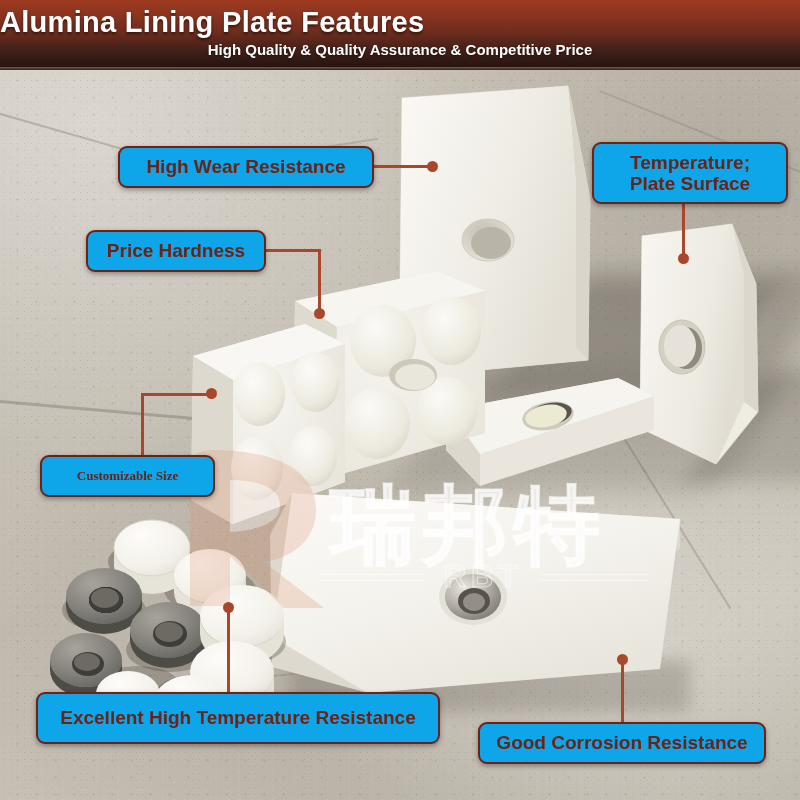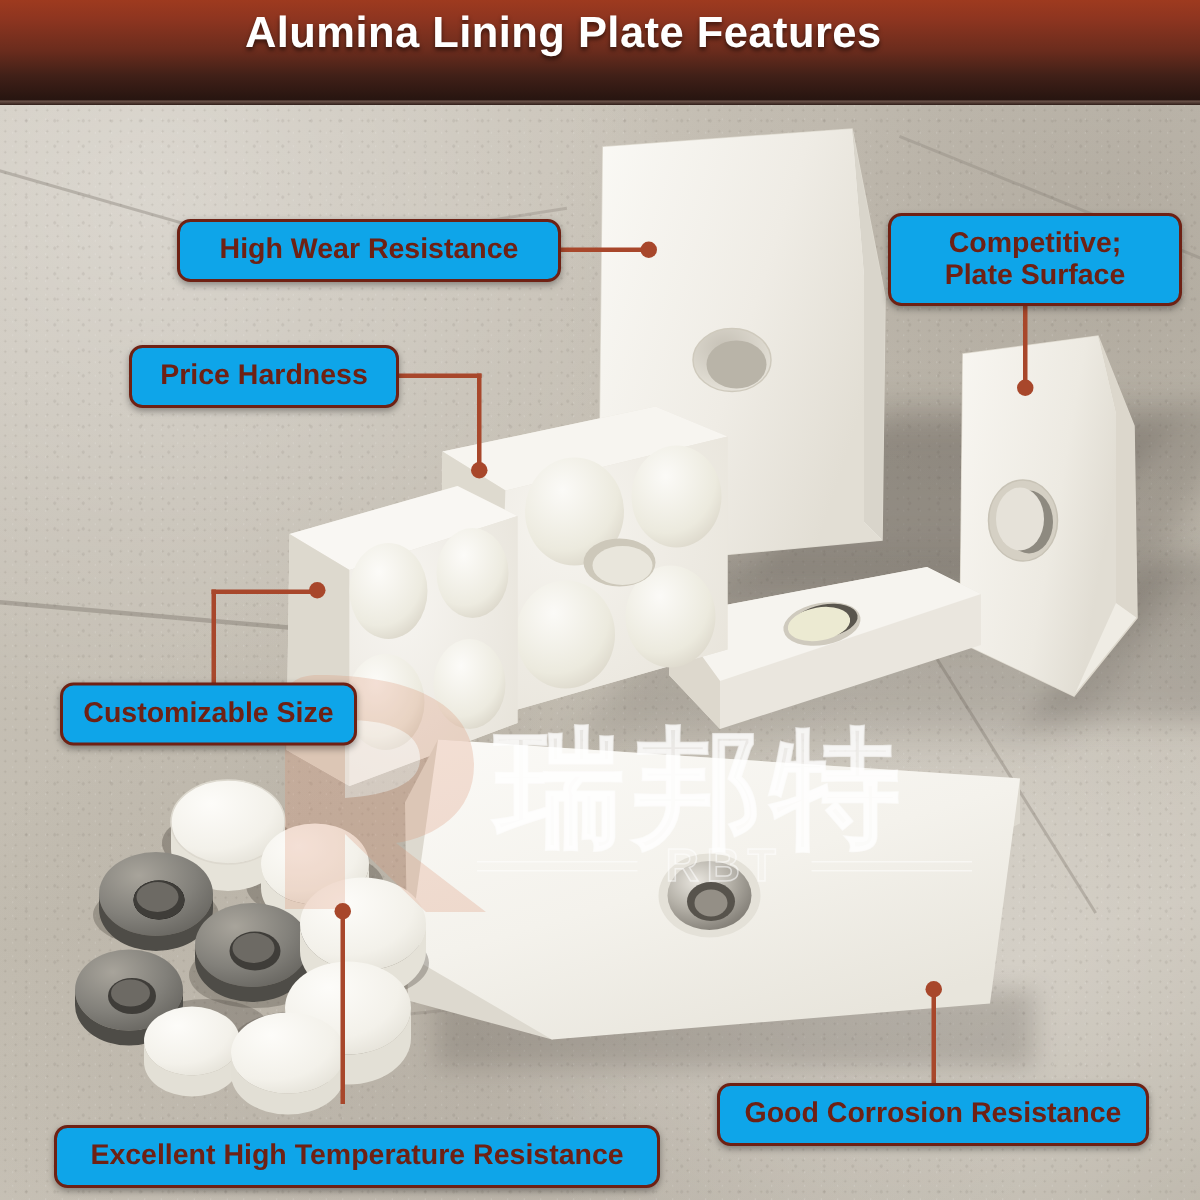--- a/index.html
+++ b/index.html
@@ -16,21 +16,21 @@
   #banner{
     position:absolute;left:0;top:0;width:800px;height:70px;
     background:linear-gradient(180deg,#9e3a1f 0%,#8e3520 18%,#6b2c1d 48%,#412018 72%,#2a1611 92%,#241310 100%);
     overflow:hidden;
   }
   #banner:after{
     content:"";position:absolute;left:0;bottom:0;width:100%;height:3px;
     background:linear-gradient(180deg,rgba(180,150,135,.55),rgba(120,95,80,.15));
   }
   #banner-title{
-    position:absolute;left:0;top:6px;width:751px;text-align:center;
+    position:absolute;left:0;top:6px;width:751px;text-align:left;
     color:#fff;font-weight:bold;font-size:29px;letter-spacing:.3px;
     text-shadow:0 2px 3px rgba(0,0,0,.55);
     font-family:"Liberation Sans",sans-serif;
   }
   #banner-sub{
     position:absolute;left:0;top:41px;width:800px;text-align:center;
     color:#fff;font-weight:bold;font-size:15px;
     text-shadow:0 1px 2px rgba(0,0,0,.5);
   }
 
@@ -322,20 +322,21 @@
 
     <div id="wm-rbt-wrap">
       <div class="rule"></div>
       <div id="wm-rbt">RBT</div>
       <div class="rule"></div>
     </div>
   </div>
 
   <div id="banner">
     <div id="banner-title">Alumina Lining Plate Features</div>
+    <div id="banner-sub">High Quality &amp; Quality Assurance &amp; Competitive Price</div>
   </div>
 
   <div class="lead lead-h" style="left:374px;top:165px;width:60px;"></div>
   <div class="dot" style="left:427px;top:161px;"></div>
 
   <div class="lead lead-v" style="left:682px;top:204px;height:56px;"></div>
   <div class="dot" style="left:678px;top:253px;"></div>
 
   <div class="lead lead-h" style="left:266px;top:249px;width:55px;"></div>
   <div class="lead lead-v" style="left:318px;top:249px;height:66px;"></div>
@@ -349,33 +350,33 @@
   <div class="dot" style="left:223px;top:602px;"></div>
 
   <div class="lead lead-v" style="left:621px;top:660px;height:62px;"></div>
   <div class="dot" style="left:617px;top:654px;"></div>
 
   <div class="callout" style="left:118px;top:146px;width:256px;height:42px;font-size:19px;">
     <span>High Wear Resistance</span>
   </div>
 
   <div class="callout" style="left:592px;top:142px;width:196px;height:62px;font-size:19px;flex-direction:column;">
-    <span>Competitive;</span>
+    <span>Temperature;</span>
     <span>Plate Surface</span>
   </div>
 
   <div class="callout" style="left:86px;top:230px;width:180px;height:42px;font-size:19px;">
     <span>Price Hardness</span>
   </div>
 
-  <div class="callout" style="left:40px;top:455px;width:198px;height:42px;font-size:19px;">
+  <div class="callout" style="left:40px;top:455px;width:175px;height:42px;font-size:13px;font-family:Liberation Serif, serif;">
     <span>Customizable Size</span>
   </div>
 
-  <div class="callout" style="left:36px;top:750px;width:404px;height:42px;font-size:19px;">
+  <div class="callout" style="left:36px;top:692px;width:404px;height:52px;font-size:19px;">
     <span>Excellent High Temperature Resistance</span>
   </div>
 
   <div class="callout" style="left:478px;top:722px;width:288px;height:42px;font-size:19px;">
     <span>Good Corrosion Resistance</span>
   </div>
 
 </div>
 
 </body></html>

